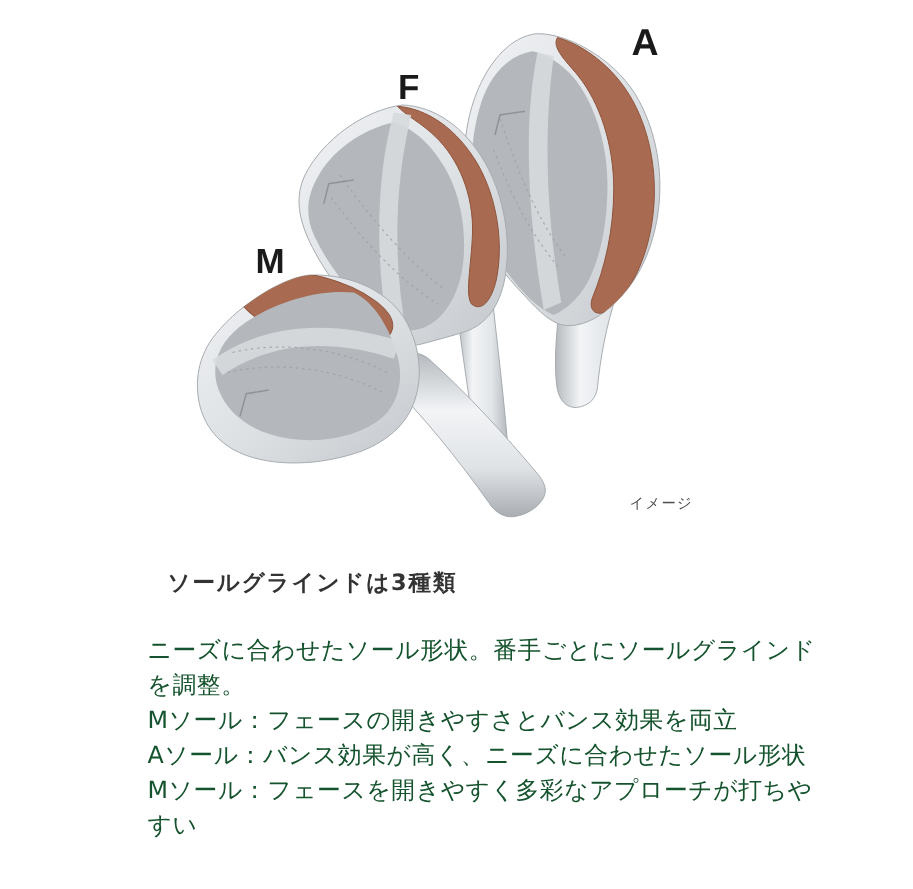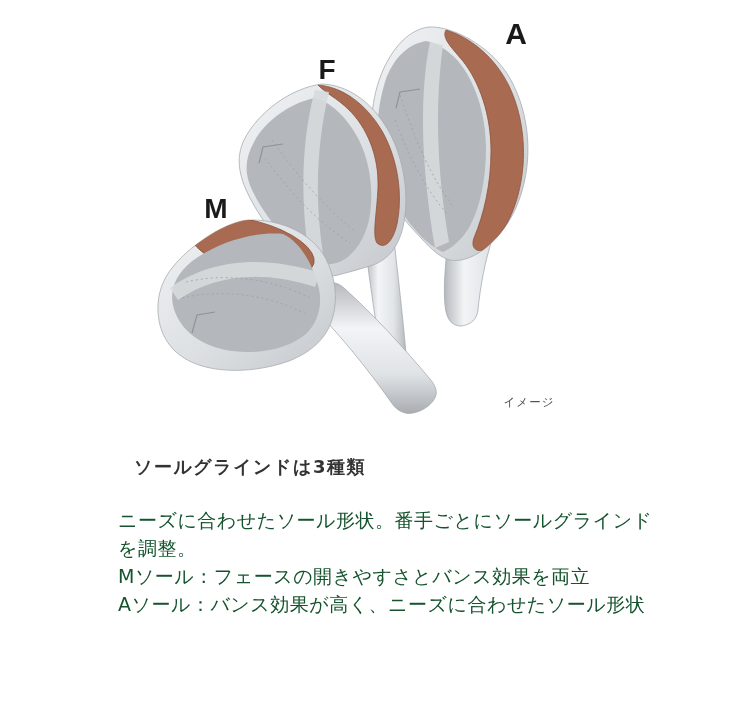--- a/index.html
+++ b/index.html
@@ -151,15 +151,16 @@
 
   <div class="copy">
     <h2 class="title">ソールグラインドは3種類</h2>
 
     <p class="body-text">ニーズに合わせたソール形状。番手ごとにソールグラインドを調整。</p>
 
     <p class="body-text"><span>Mソール</span><span>：</span><span>フェースの開きやすさとバンス効果を両立</span></p>
 
     <p class="body-text"><span>Aソール</span><span>：</span><span>バンス効果が高く、ニーズに合わせたソール形状</span></p>
 
+    <p class="body-text"><span>Mソール</span><span>：</span><span>フェースを開きやすく多彩なアプローチが打ちやすい</span></p>
   </div>
 
 </div>
 
 </body></html>

